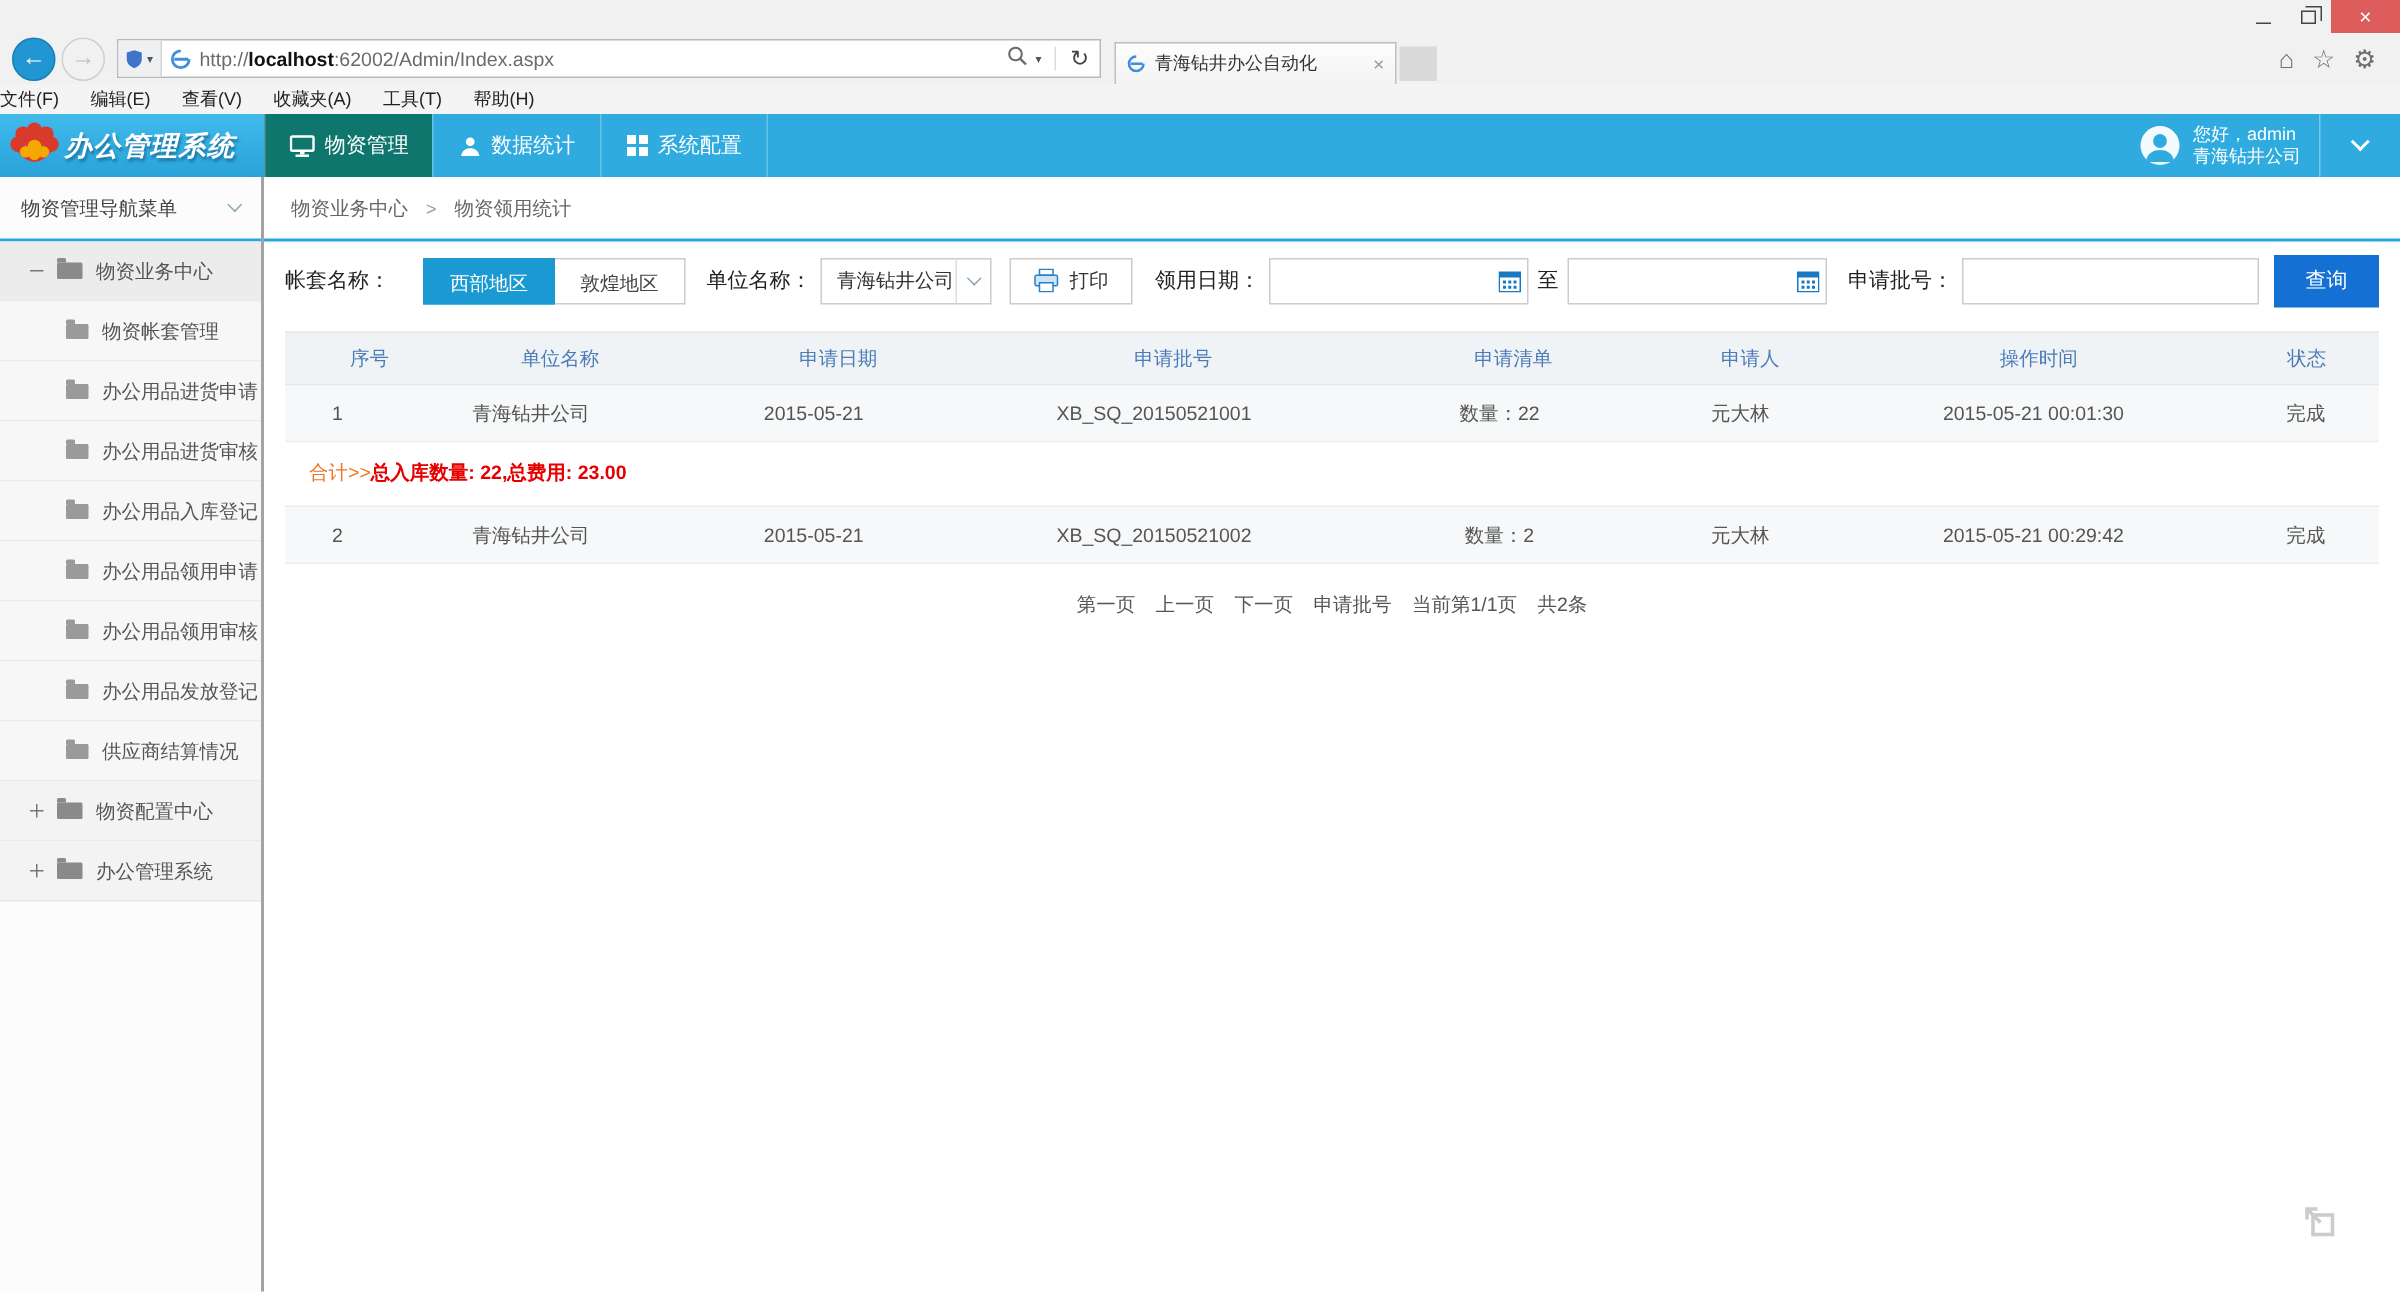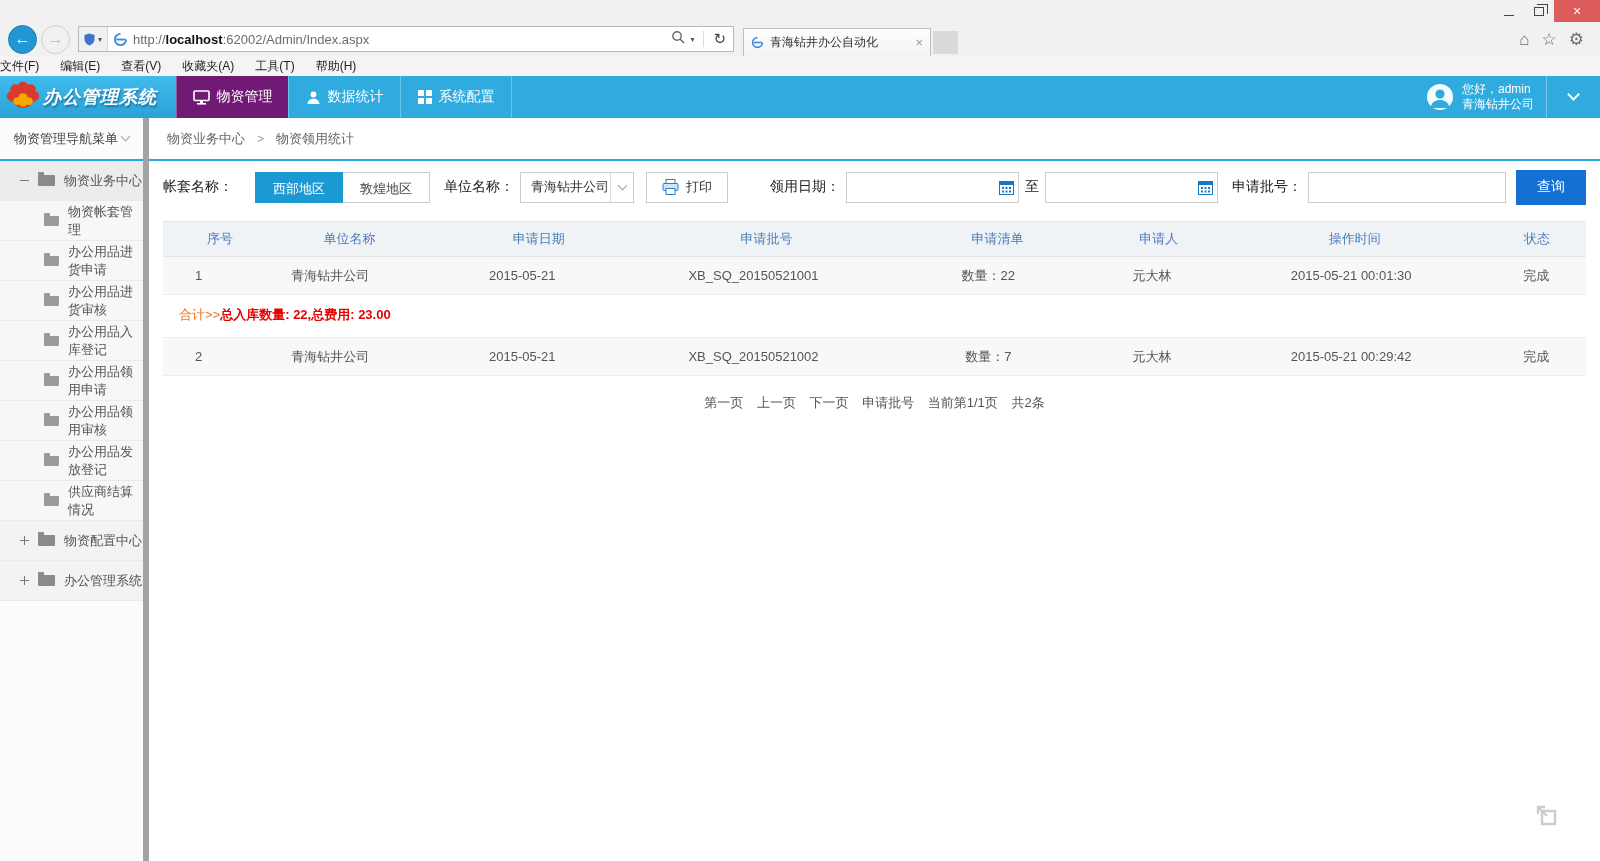--- a/index.html
+++ b/index.html
@@ -39,29 +39,29 @@
 
   .menubar { height:20px; background:#f4f4f4; display:flex; align-items:center; gap:21px; padding-left:0; font-size:12px; color:#222; }
   .menubar span { cursor:pointer; }
 
   
   .appnav { height:42px; background:#2fabdf; display:flex; align-items:stretch; }
   .logo { width:176px; flex:none; background:linear-gradient(180deg,#41baec,#29a3d8); display:flex; align-items:center; padding-left:5px; gap:2px; }
   .logo-text { color:#fff; font-weight:bold; font-size:18px; font-style:italic; letter-spacing:1px; text-shadow:1px 2px 2px rgba(0,60,100,.5); white-space:nowrap; }
   .nav-item { width:112px; display:flex; align-items:center; justify-content:center; gap:7px; color:#fff; font-size:14px; border-left:1px solid rgba(255,255,255,.28); cursor:pointer; }
   .nav-item.last { border-right:1px solid rgba(255,255,255,.28); }
-  .nav-item.active { background:#701a75; }
+  .nav-item.active { background:#0f766e; }
   .userbox { margin-left:auto; display:flex; align-items:center; gap:8px; padding:0 12px; cursor:pointer; }
   .user-lines { display:flex; flex-direction:column; color:#fff; font-size:12px; line-height:15px; }
   .user-caret { width:54px; border-left:1px solid rgba(255,255,255,.35); display:flex; align-items:center; justify-content:center; cursor:pointer; }
   .chev-white { width:9px; height:9px; border-right:2px solid #fff; border-bottom:2px solid #fff; transform:rotate(45deg); margin-top:-5px; }
 
   
   .page { display:flex; height:743px; }
-  .sidebar { width:149px; flex:none; background:#fcfcfc; border-right:6px solid #a3a3a3; }
+  .sidebar { width:176px; flex:none; background:#fcfcfc; border-right:2px solid #a3a3a3; }
   .sidebar-header { height:43px; display:flex; align-items:center; justify-content:space-between; padding:0 14px; font-size:13px; color:#444; border-bottom:2px solid #2aa7de; background:#fcfcfc; cursor:pointer; }
   .chev-gray { width:7px; height:7px; border-right:1px solid #8fa6b5; border-bottom:1px solid #8fa6b5; transform:rotate(45deg); margin-top:-4px; }
   .side-item { height:40px; display:flex; align-items:center; font-size:13px; color:#555; border-bottom:1px solid #eaeaea; cursor:pointer; }
   .side-item.parent { padding-left:20px; background:#ececec; }
   .side-item.parent.collapsed { background:#f3f3f3; }
   .side-item.child { padding-left:44px; background:#f7f7f7; }
   .toggle { width:9px; height:9px; margin-right:9px; position:relative; flex:none; }
   .toggle::before { content:""; position:absolute; left:0; right:0; top:4px; height:1px; background:#777; }
   .toggle.plus::after { content:""; position:absolute; top:0; bottom:0; left:4px; width:1px; background:#777; }
   .folder { position:relative; width:15px; height:10px; background:#9a9a9a; border-radius:1px; margin-right:9px; flex:none; }
@@ -405,21 +405,21 @@
           <div>
             <span class="d-orange">合计&gt;&gt;</span><span class="d-red">总入库数量: 22,总费用: 23.00</span>
           </div>
         </div>
 
         <div class="g-row">
           <span class="g-cell c1">2</span>
           <span class="g-cell c2">青海钻井公司</span>
           <span class="g-cell c3">2015-05-21</span>
           <span class="g-cell c4">XB_SQ_20150521002</span>
-          <span class="g-cell c5">数量：7</span>
+          <span class="g-cell c5">数量：2</span>
           <span class="g-cell c6">元大林</span>
           <span class="g-cell c7">2015-05-21 00:29:42</span>
           <span class="g-cell c8">完成</span>
         </div>
       </div>
 
       <div class="pagination">
         <span class="pg-link">第一页</span>
         <span class="pg-link">上一页</span>
         <span class="pg-link">下一页</span>

